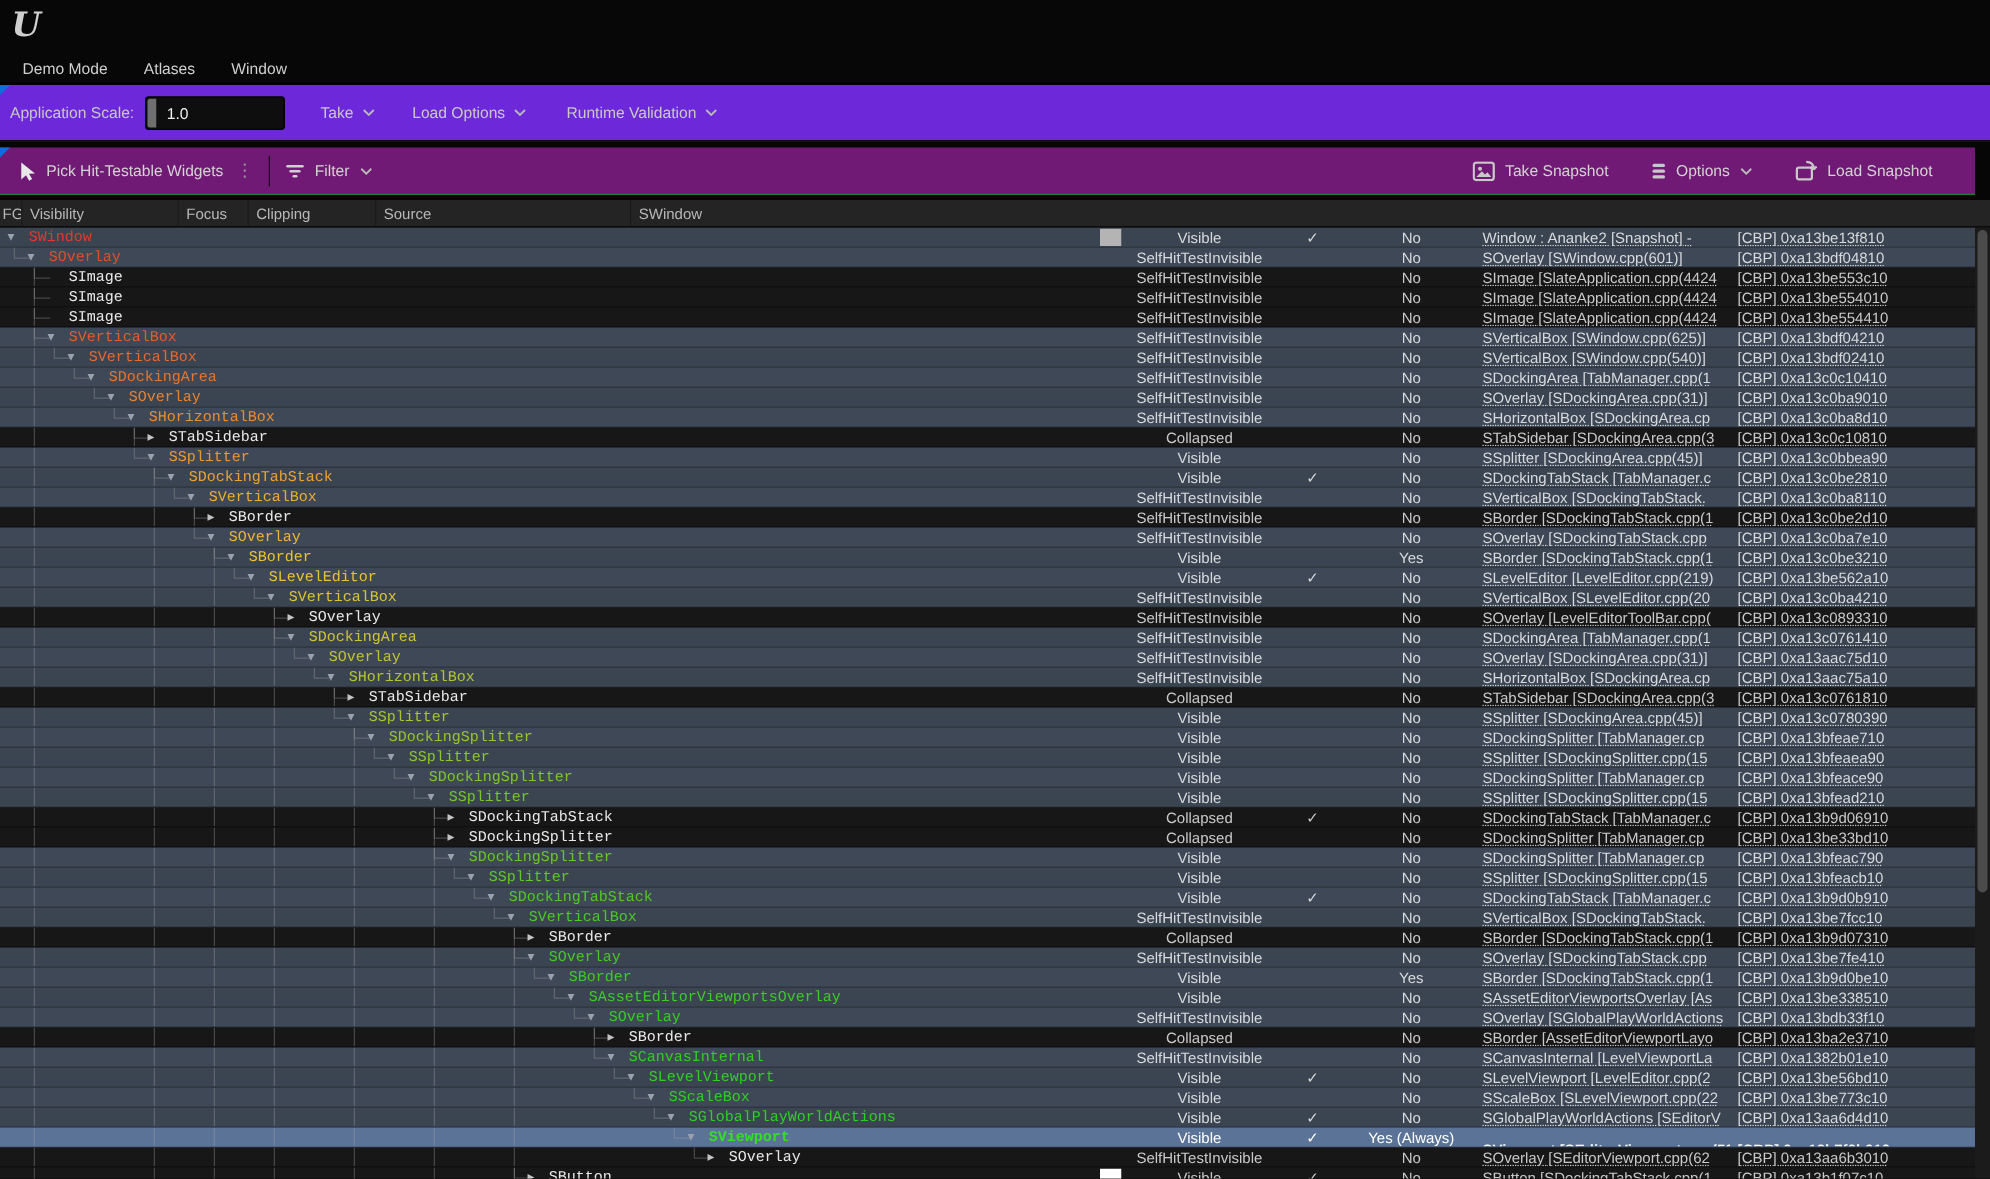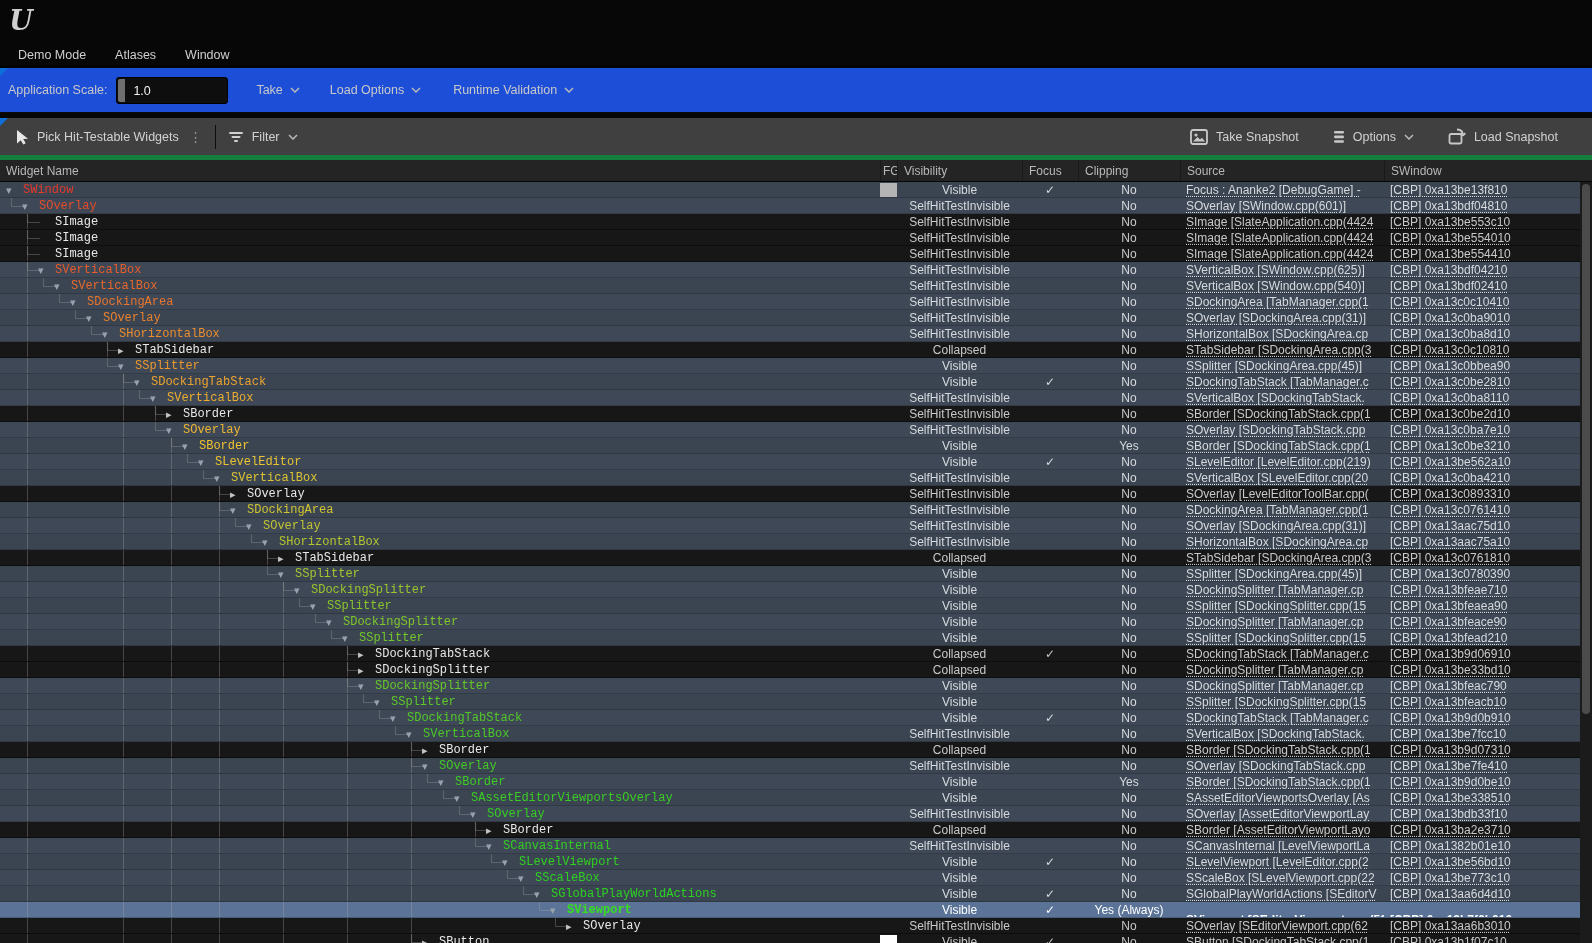--- a/index.html
+++ b/index.html
@@ -16,24 +16,24 @@
   .apptab{position:absolute;left:33px;top:5px;width:200px;height:35px;background:#1c1c1c;
     border-radius:4px 4px 0 0;display:flex;align-items:center;padding:0 10px;box-sizing:border-box;}
   .apptab .ticon{width:16px;height:16px;margin-right:9px;flex:0 0 auto;}
   .apptab .ttitle{color:#e2e2e2;font-size:12.5px;flex:1;}
   .apptab .tclose{color:#9a9a9a;font-size:14px;padding:0 2px;cursor:default;}
   
   .menubar{position:absolute;top:44px;left:0;right:0;height:22px;background:#070707;
     display:flex;align-items:center;padding-left:18px;gap:29px;border-bottom:2px solid #000;}
   .menubar span{color:#cfcfcf;font-size:12.5px;}
   
-  .toolbar1{position:absolute;top:68px;left:0;right:0;height:44px;background:#1d4ed8;
+  .toolbar1{position:absolute;top:68px;left:0;right:0;height:44px;background:#6d28d9;
     display:flex;align-items:center;border-bottom:1px solid #0a0a0a;}
-  .toolbar2{position:absolute;top:118px;left:0;right:0;height:37px;background:#404040;
-    display:flex;align-items:center;border-bottom:5px solid #15803d;}
+  .toolbar2{position:absolute;top:118px;left:0;right:12px;height:37px;background:#701a75;
+    display:flex;align-items:center;border-bottom:1px solid #15803d;}
   .corner{position:absolute;top:0;left:0;width:0;height:0;
     border-top:8px solid #0f6fda;border-right:8px solid transparent;}
   .tb-label{color:#c8c8c8;font-size:12.5px;margin-left:8px;}
   .spinbox{position:relative;margin-left:9px;width:112px;height:27px;background:#0e0e0e;
     border:1px solid #000;border-radius:3px;color:#efefef;font-size:12.5px;
     line-height:27px;padding-left:16px;box-sizing:border-box;}
   .spinbox .grip{position:absolute;left:1px;top:1px;bottom:1px;width:7px;background:#6f6f6f;border-radius:2px 0 0 2px;}
   .dropbtn{display:flex;align-items:center;gap:7px;color:#c9c9c9;font-size:12.5px;}
   .chev{width:10px;height:6px;}
   .vsep{width:1px;height:24px;background:#0d0d0d;margin:0 12px;}
@@ -172,21 +172,20 @@
         <rect x="1.5" y="6" width="12" height="9.5" rx="1.5" fill="none" stroke="#c8c8c8" stroke-width="1.8"></rect>
         <path d="M9 1.5 C13 1.5 15 3.5 15 7.5" fill="none" stroke="#c8c8c8" stroke-width="1.8"></path>
         <path d="M15 7.5 L12.5 5.2 M15 7.5 L17.3 5.2" fill="none" stroke="#c8c8c8" stroke-width="1.8"></path>
       </svg>
       <span>Load Snapshot</span>
     </div>
   </div>
 </div>
 
 <div class="thead">
-  <div class="hc c-name">Widget Name</div>
   <div class="hc c-fg">FG</div>
   <div class="hc c-vis">Visibility</div>
   <div class="hc c-foc">Focus</div>
   <div class="hc c-clip">Clipping</div>
   <div class="hc c-src">Source</div>
   <div class="hc c-addr">SWindow</div>
 </div>
 
 <div class="tree">
     <div class="trow path">
@@ -196,21 +195,21 @@
       </div>
       <div class="cell fg">
         <div class="swatch" style="background: rgb(180, 180, 180);"></div>
       </div>
       <div class="cell vis">Visible</div>
       <div class="cell foc">
         <div class="check">✓</div>
       </div>
       <div class="cell clip">No</div>
       <div class="cell src">
-        <div class="lnk">Focus : Ananke2 [DebugGame] -</div>
+        <div class="lnk">Window : Ananke2 [Snapshot] -</div>
       </div>
       <div class="cell addr">
         <div class="lnk">[CBP] 0xa13be13f810</div>
       </div>
     </div>
     <div class="trow path">
       <div class="ncell">
         <div class="elbow" style="left: 11px;"></div>
         <div class="arrow open" style="left: 22px;">▾</div>
         <div class="wname" style="left: 39px; color: rgb(230, 76, 43);">SOverlay</div>
@@ -1009,21 +1008,21 @@
         <div class="rail" style="left: 411px;"></div>
         <div class="elbow" style="left: 459px;"></div>
         <div class="arrow open" style="left: 470px;">▾</div>
         <div class="wname" style="left: 487px; color: rgb(54, 206, 35);">SOverlay</div>
       </div>
       <div class="cell fg"></div>
       <div class="cell vis">SelfHitTestInvisible</div>
       <div class="cell foc"></div>
       <div class="cell clip">No</div>
       <div class="cell src">
-        <div class="lnk">SOverlay [AssetEditorViewportLay</div>
+        <div class="lnk">SOverlay [SGlobalPlayWorldActions</div>
       </div>
       <div class="cell addr">
         <div class="lnk">[CBP] 0xa13bdb33f10</div>
       </div>
     </div>
     <div class="trow plain">
       <div class="ncell">
         <div class="rail" style="left: 27px;"></div>
         <div class="rail" style="left: 123px;"></div>
         <div class="rail" style="left: 171px;"></div>

